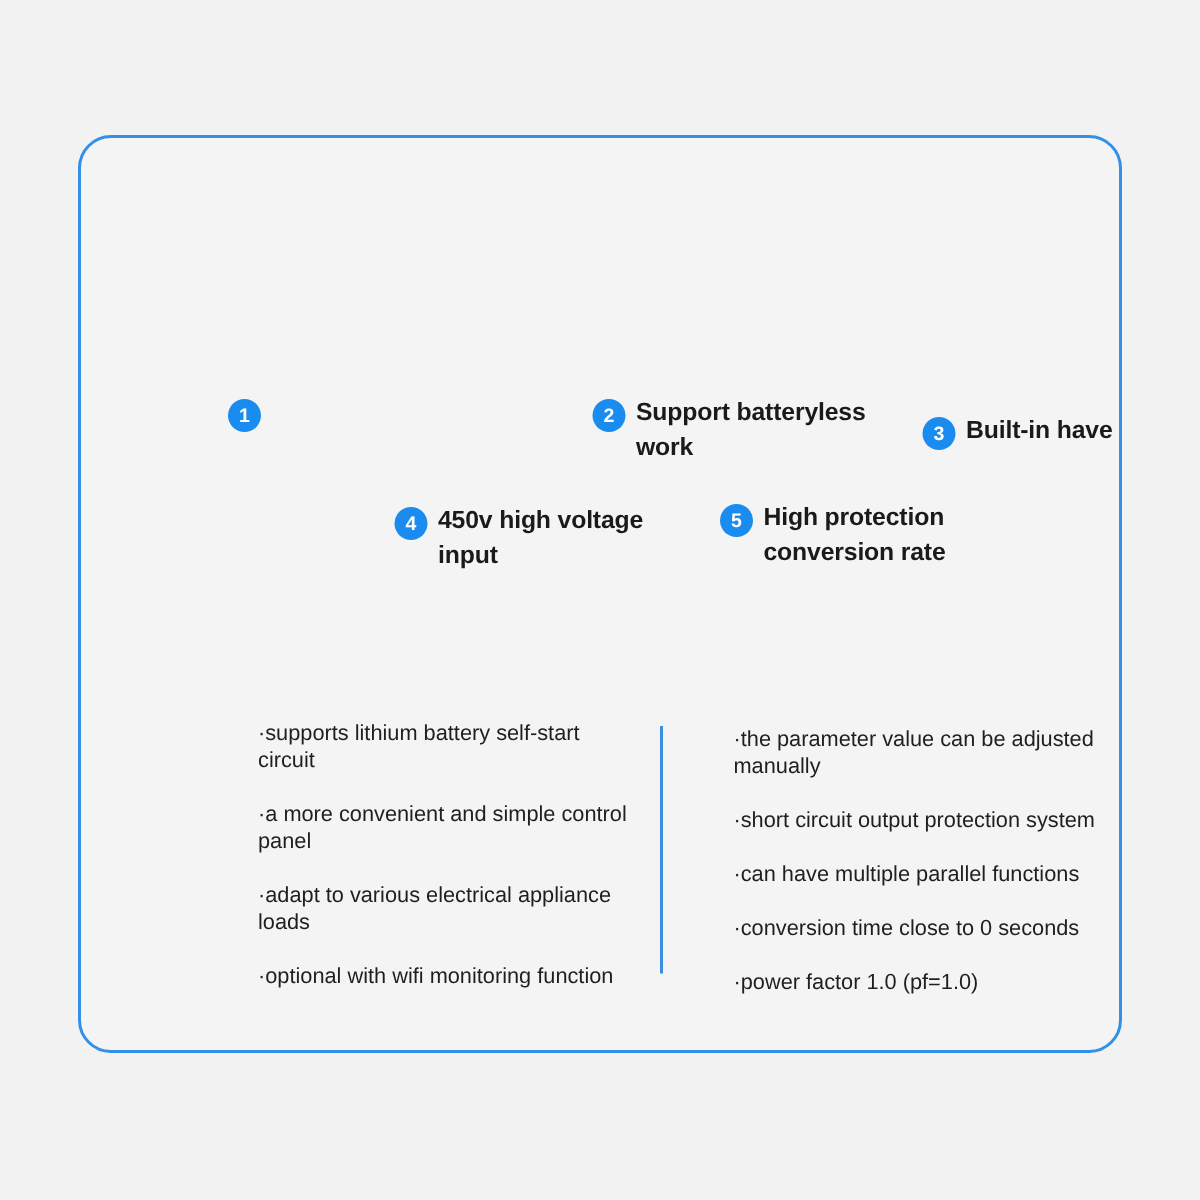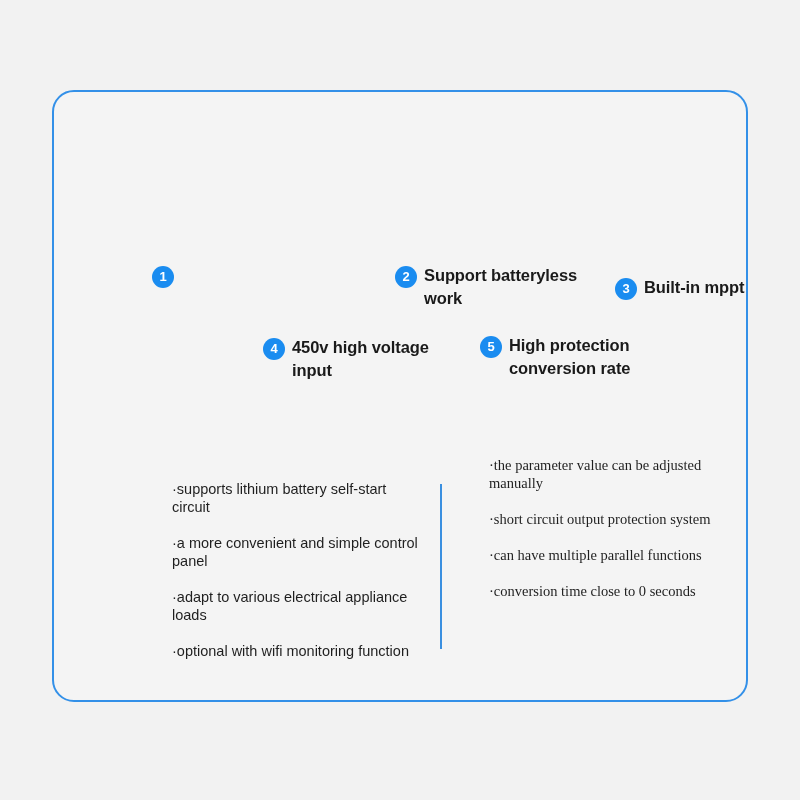--- a/index.html
+++ b/index.html
@@ -97,23 +97,22 @@
   }
 
   .col-left {
     left: 118px;
     top: 388px;
     width: 250px;
   }
 
   .col-right {
     left: 435px;
-    top: 364px;
+    top: 392px;
     width: 262px;
-    font-family: Liberation Serif, serif;
   }
 
   .col li {
     list-style: none;
     margin: 0 0 18px 0;
     padding: 0;
   }
 
   .col ul {
     margin: 0;
@@ -138,21 +137,21 @@
     <div class="features">
       <div class="feature f1">
         <span class="badge">1</span>
       </div>
       <div class="feature f2">
         <span class="badge">2</span>
         <span class="feature-text">Support batteryless work</span>
       </div>
       <div class="feature f3">
         <span class="badge">3</span>
-        <span class="feature-text">Built-in mppt</span>
+        <span class="feature-text">Built-in have</span>
       </div>
       <div class="feature f4">
         <span class="badge">4</span>
         <span class="feature-text">450v high voltage input</span>
       </div>
       <div class="feature f5">
         <span class="badge">5</span>
         <span class="feature-text">High protection conversion rate</span>
       </div>
     </div>
@@ -168,18 +167,19 @@
       </div>
 
       <div class="divider"></div>
 
       <div class="col col-right">
         <ul>
           <li>·the parameter value can be adjusted manually</li>
           <li>·short circuit output protection system</li>
           <li>·can have multiple parallel functions</li>
           <li>·conversion time close to 0 seconds</li>
+          <li>·power factor 1.0 (pf=1.0)</li>
         </ul>
       </div>
     </div>
 
   </div>
 </div>
 
 </body></html>

